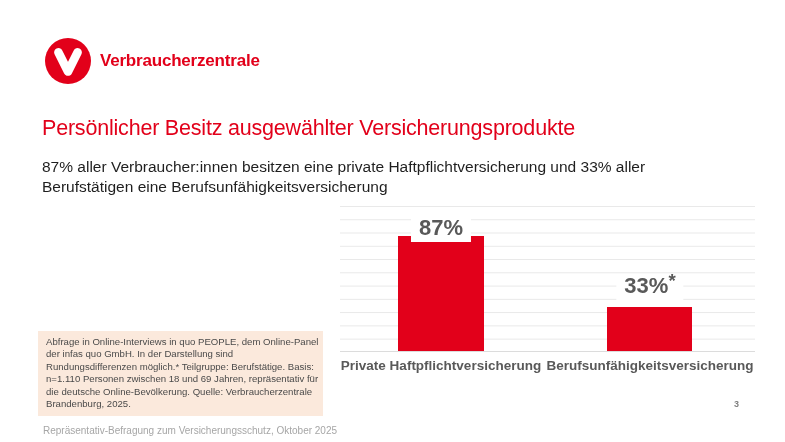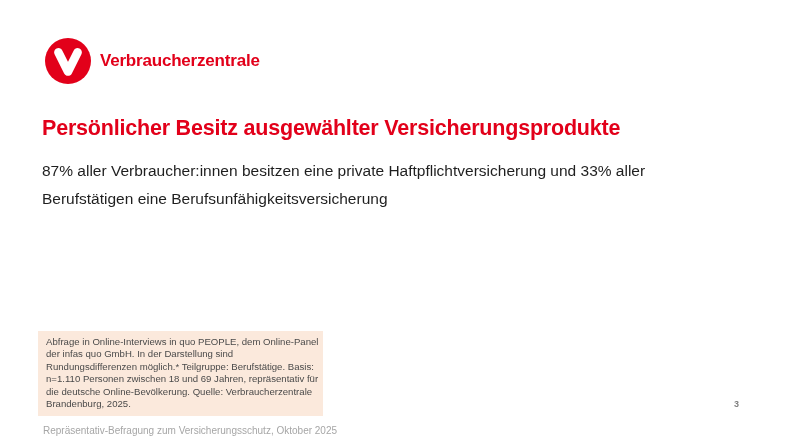--- a/index.html
+++ b/index.html
@@ -12,25 +12,25 @@
   .slide { position:absolute; inset:0; background:#fff; }
 
   
   .logo { position:absolute; left:45px; top:38px; display:flex; align-items:center; gap:9px; }
   .logo-circle { width:46px; height:46px; display:block; }
   .logo-word { color:var(--brand); font-weight:bold; font-size:17px; letter-spacing:-0.2px; }
 
   
   .title {
     position:absolute; left:42px; top:116px; width:710px;
-    color:var(--brand); font-weight:bold; font-size:21.5px; letter-spacing:-0.2px;
+    color:var(--brand); font-weight:normal; font-size:21.5px; letter-spacing:-0.2px;
   }
   .subtitle {
     position:absolute; left:42px; top:157px; width:700px;
-    color:#1f1f1f; font-size:15.5px; line-height:28px; white-space:pre-line;
+    color:#1f1f1f; font-size:15.5px; line-height:20px; white-space:pre-line;
   }
 
   
   .question {
     position:absolute; left:42px; top:219px; width:250px;
     color:#3d3d3d; font-size:13px; line-height:16.5px; white-space:pre-line;
   }
   .note-box {
     position:absolute; left:38px; top:331px; width:285px;
     background:#fbe9dc; color:#4a4a4a;
@@ -79,17 +79,27 @@
     </svg>
     <span class="logo-word">Verbraucherzentrale</span>
   </div>
 
   <h1 class="title">Persönlicher Besitz ausgewählter Versicherungsprodukte</h1>
   <p class="subtitle">87% aller Verbraucher:innen besitzen eine private Haftpflichtversicherung und 33% aller
 Berufstätigen eine Berufsunfähigkeitsversicherung</p>
 
   <div class="note-box">Abfrage in Online-Interviews in quo PEOPLE, dem Online-Panel der infas quo GmbH. In der Darstellung sind Rundungsdifferenzen möglich.* Teilgruppe: Berufstätige. Basis: n=1.110 Personen zwischen 18 und 69 Jahren, repräsentativ für die deutsche Online-Bevölkerung. Quelle: Verbraucherzentrale Brandenburg, 2025.</div>
 
+  <div class="chart">
+    <div class="plot">
+      <div class="bar b0" style="height: 115.473px;"></div>
+      <div class="bar b1" style="height: 43.8px;"></div>
+      <div class="value-label v0 overlap" style="bottom: 109.473px;"><span>87%</span><span class="value-note"></span></div>
+      <div class="value-label v1" style="bottom: 50.8px;"><span>33%</span><span class="value-note">*</span></div>
+    </div>
+    <div class="cat-label c0">Private Haftpflichtversicherung</div>
+    <div class="cat-label c1">Berufsunfähigkeitsversicherung</div>
+  </div>
 
   <div class="footer-text">Repräsentativ-Befragung zum Versicherungsschutz, Oktober 2025</div>
   <div class="page-number">3</div>
 
 </div>
 
 </body></html>

